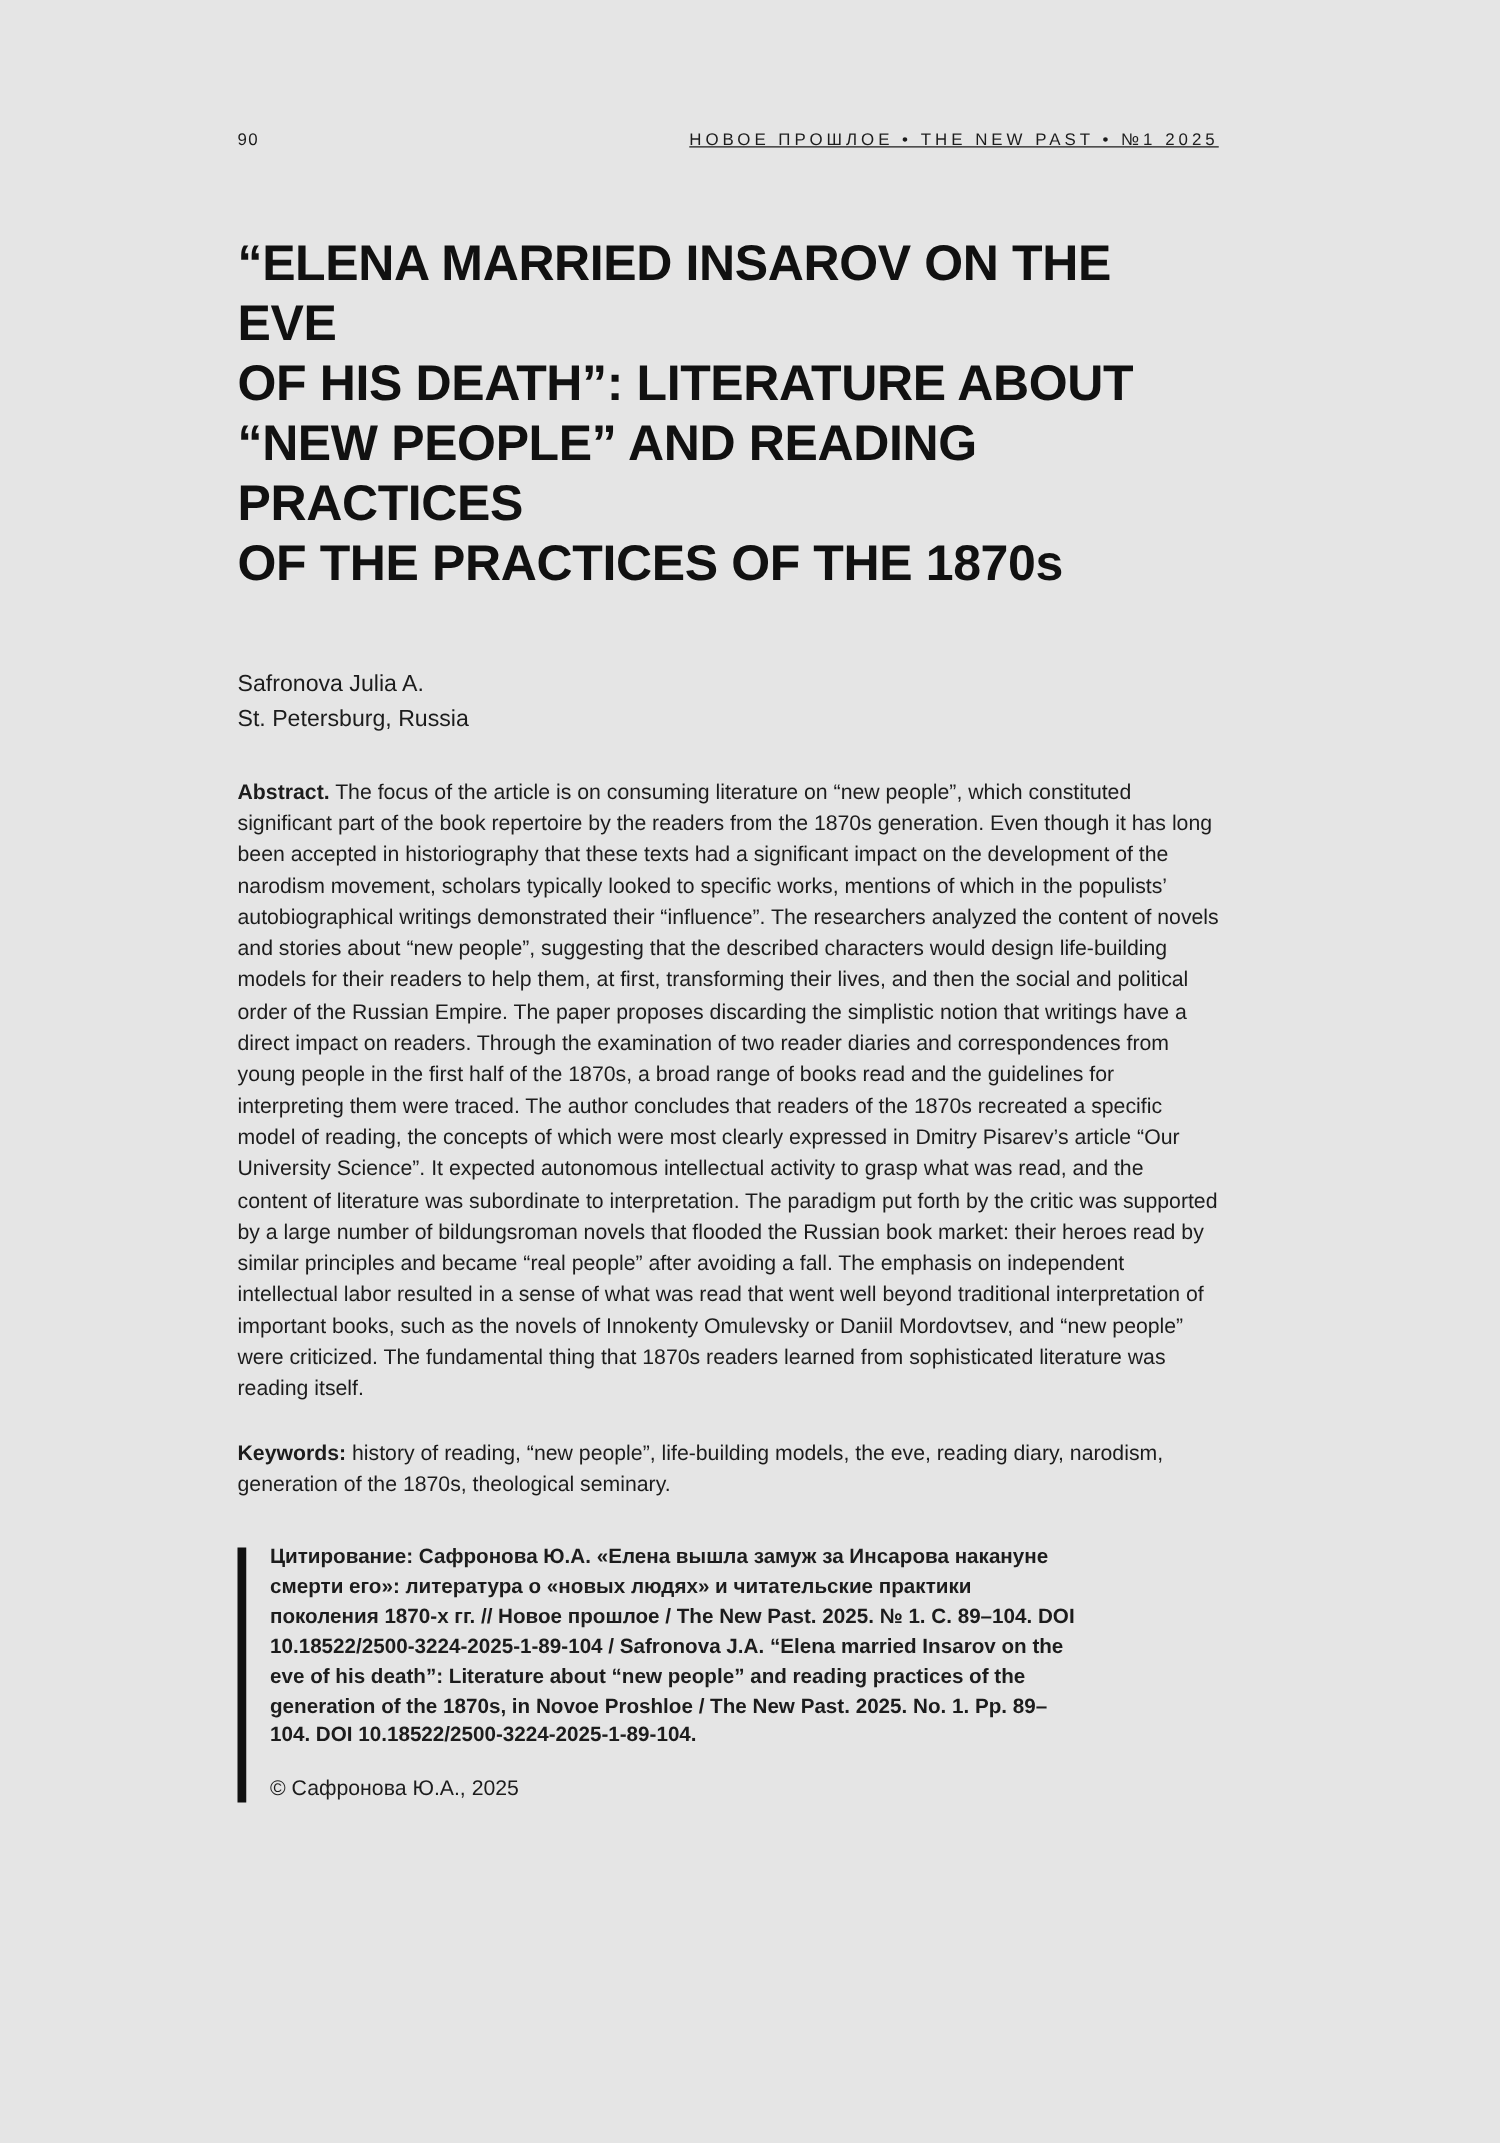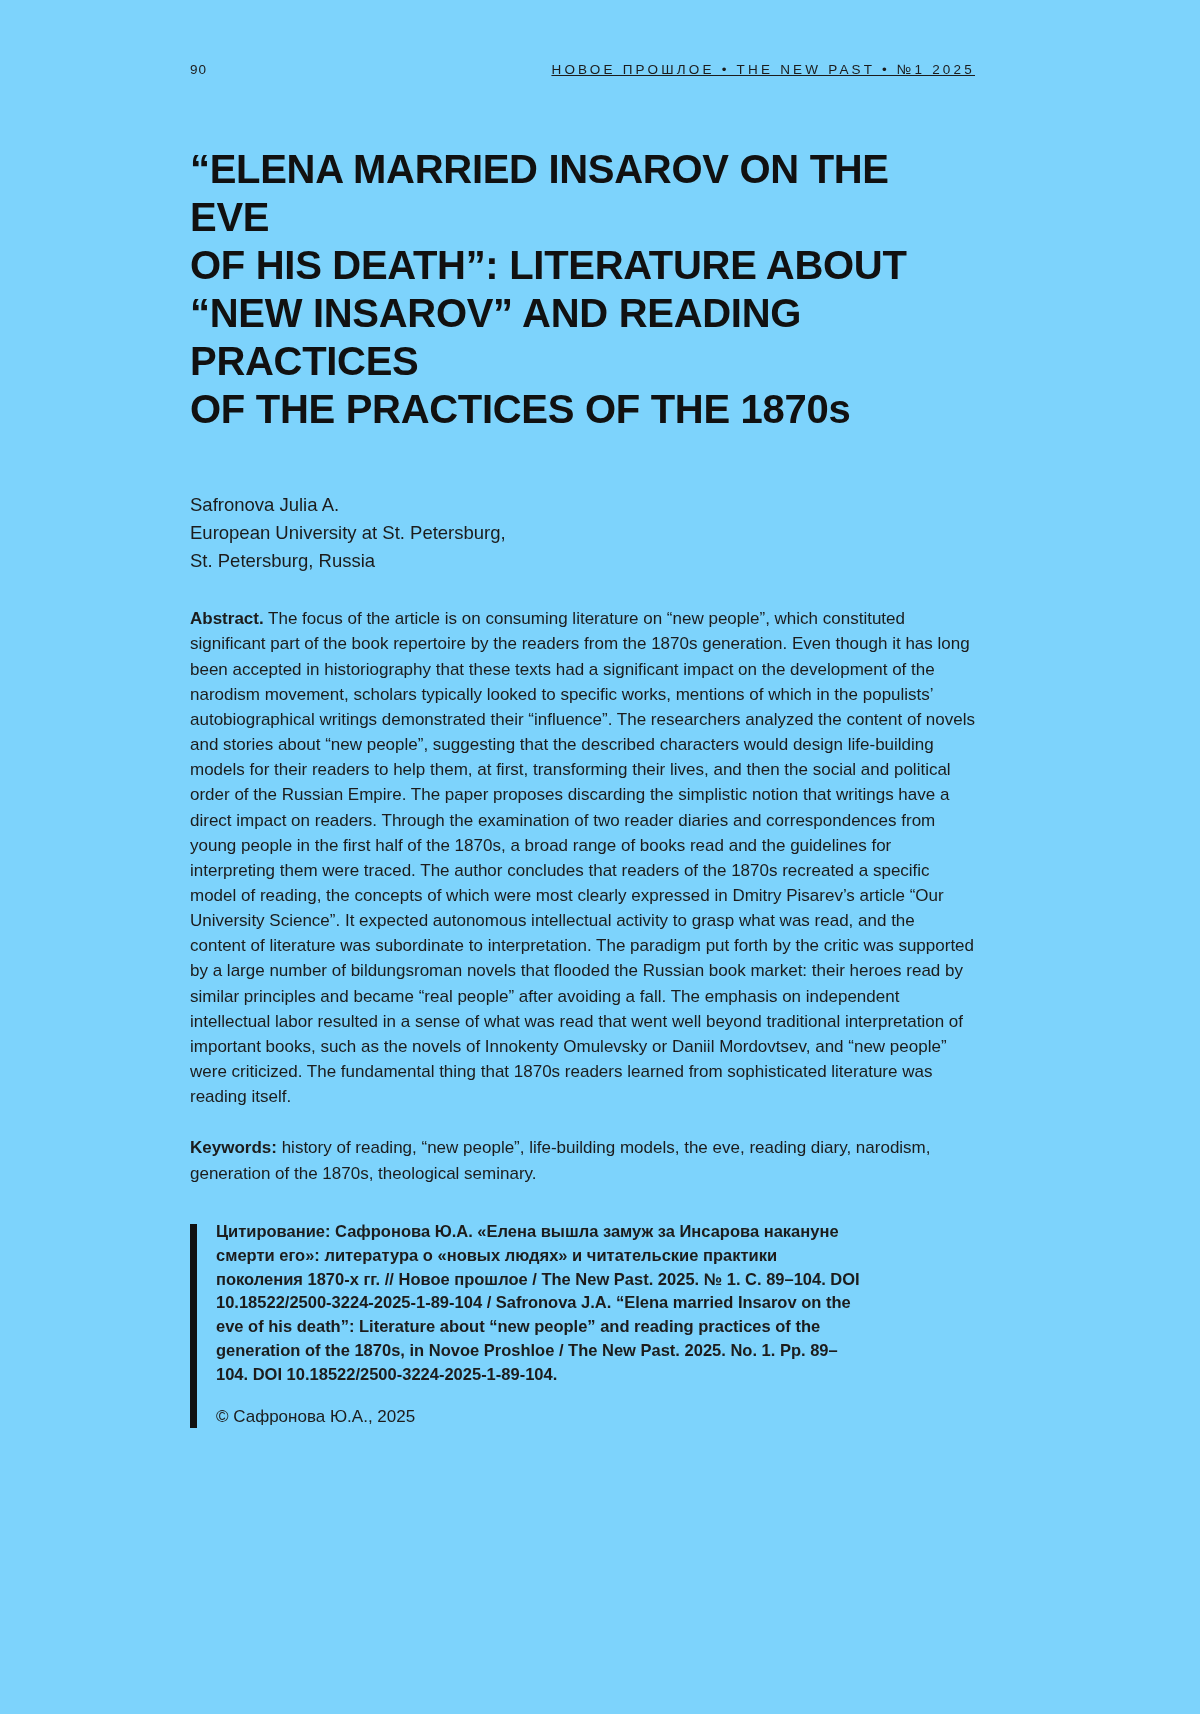--- a/index.html
+++ b/index.html
@@ -6,23 +6,23 @@
     margin: 0;
     padding: 0;
     background: #ffffff;
     font-family: "Liberation Sans", sans-serif;
     color: #1c1c1c;
   }
   .page {
     position: relative;
     width: 1200px;
     height: 1714px;
-    background: #7dd3fc;
+    background: #e5e5e5;
     box-sizing: border-box;
-    padding: 62px 225px 0 190px;
+    padding: 104px 225px 0 190px;
   }
   .running-head {
     display: flex;
     justify-content: space-between;
     align-items: baseline;
     font-size: 13.5px;
     letter-spacing: 0.5px;
     color: #1c1c1c;
     margin-bottom: 68px;
   }
@@ -87,27 +87,26 @@
 <div class="page">
 
   <div class="running-head">
     <span class="page-num">90</span>
     <span class="journal">НОВОЕ ПРОШЛОЕ • THE NEW PAST • №1 2025</span>
   </div>
 
   <h1 class="article-title">
     <span class="t-line">“ELENA MARRIED INSAROV ON THE EVE</span>
     <span class="t-line">OF HIS DEATH”: LITERATURE ABOUT</span>
-    <span class="t-line">“NEW INSAROV” AND READING PRACTICES</span>
+    <span class="t-line">“NEW PEOPLE” AND READING PRACTICES</span>
     <span class="t-line">OF THE PRACTICES OF THE 1870s</span>
   </h1>
 
   <div class="author-block">
     <div class="author-name">Safronova Julia A.</div>
-    <div>European University at St. Petersburg,</div>
     <div>St. Petersburg, Russia</div>
   </div>
 
   <p class="body-par"><b>Abstract.</b><span> The focus of the article is on consuming literature on “new people”, which constituted significant part of the book repertoire by the readers from the 1870s generation. Even though it has long been accepted in historiography that these texts had a significant impact on the development of the narodism movement, scholars typically looked to specific works, mentions of which in the populists’ autobiographical writings demonstrated their “influence”. The researchers analyzed the content of novels and stories about “new people”, suggesting that the described characters would design life-building models for their readers to help them, at first, transforming their lives, and then the social and political order of the Russian Empire. The paper proposes discarding the simplistic notion that writings have a direct impact on readers. Through the examination of two reader diaries and correspondences from young people in the first half of the 1870s, a broad range of books read and the guidelines for interpreting them were traced. The author concludes that readers of the 1870s recreated a specific model of reading, the concepts of which were most clearly expressed in Dmitry Pisarev’s article “Our University Science”. It expected autonomous intellectual activity to grasp what was read, and the content of literature was subordinate to interpretation. The paradigm put forth by the critic was supported by a large number of bildungsroman novels that flooded the Russian book market: their heroes read by similar principles and became “real people” after avoiding a fall. The emphasis on independent intellectual labor resulted in a sense of what was read that went well beyond traditional interpretation of important books, such as the novels of Innokenty Omulevsky or Daniil Mordovtsev, and “new people” were criticized. The fundamental thing that 1870s readers learned from sophisticated literature was reading itself.</span></p>
 
   <p class="body-par"><b>Keywords:</b><span> history of reading, “new people”, life-building models, the eve, reading diary, narodism, generation of the 1870s, theological seminary.</span></p>
 
   <div class="citation-block">
     <div class="citation-bar"></div>
     <p class="citation-text">Цитирование: Сафронова Ю.А. «Елена вышла замуж за Инсарова накануне смерти его»: литература о «новых людях» и читательские практики поколения 1870-х гг. // Новое прошлое / The New Past. 2025. № 1. C. 89–104. DOI 10.18522/2500-3224-2025-1-89-104 / Safronova J.A. “Elena married Insarov on the eve of his death”: Literature about “new people” and reading practices of the generation of the 1870s, in Novoe Proshloe / The New Past. 2025. No. 1. Pp. 89–104. DOI 10.18522/2500-3224-2025-1-89-104.</p>

